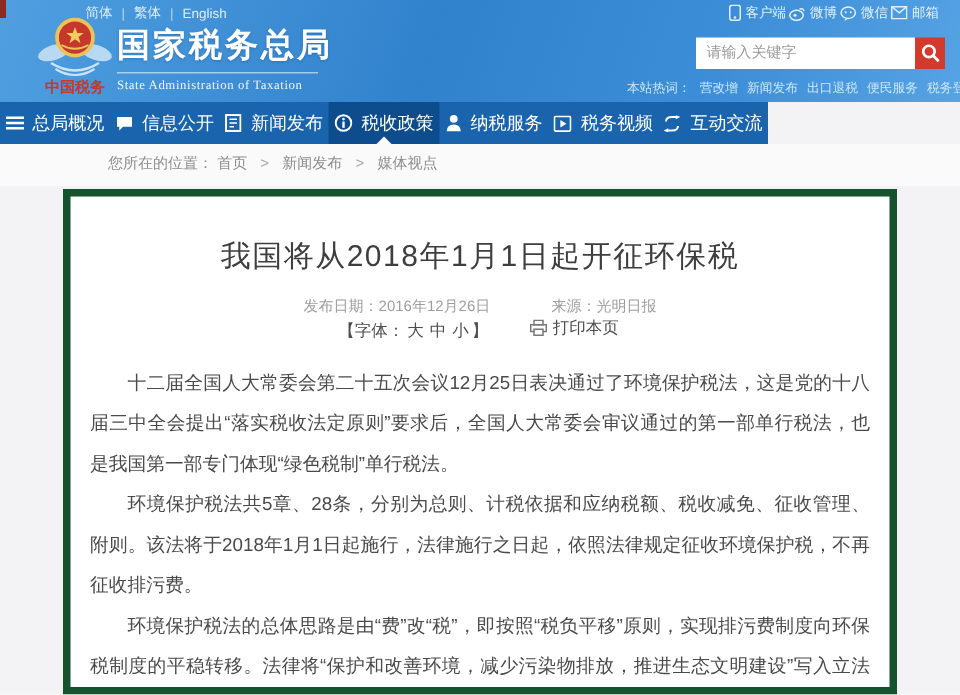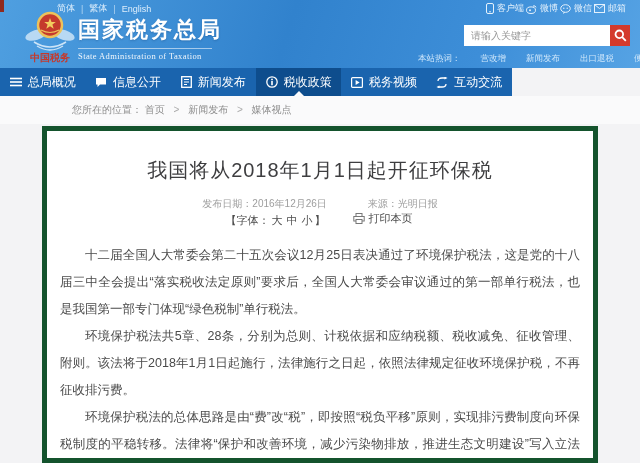--- a/index.html
+++ b/index.html
@@ -27,21 +27,21 @@
   .site-name-wrap { position:absolute; left:78px; top:15px; width:150px; }
   .site-name { color:#fff; font-size:22px; font-weight:bold; letter-spacing:2px; white-space:nowrap; text-shadow:0 1px 2px rgba(0,40,90,.25); }
   .site-rule { height:1px; background:rgba(255,255,255,.55); margin:3px 0 2px 0; width:134px; }
   .site-name-en { color:rgba(255,255,255,.92); font-size:8.5px; font-family:"Liberation Serif","DejaVu Serif",serif; white-space:nowrap; letter-spacing:.4px; }
 
   .search-box { position:absolute; top:25px; left:430px; width:200px; height:21px; display:flex;padding-left:34px; }
   .search-input { flex:1; border:none; outline:none; font-size:10px; padding:0 7px; color:#666; background:#fff; }
   .search-input::placeholder { color:#999; }
   .search-btn { width:30px; height:21px; border:none; background:#d43a2c; cursor:pointer; display:flex; align-items:center; justify-content:center; }
 
-  .hot-words { position:absolute; top:53px; left:418px; width:215px; font-size:8.5px; color:#cfe7fb; display:flex; gap:20px; white-space:nowrap; }
+  .hot-words { position:absolute; top:53px; left:418px; width:215px; font-size:8.5px; color:#cfe7fb; display:flex; gap:6px; white-space:nowrap; }
   .hot-words a { color:#cfe7fb; text-decoration:none; cursor:pointer; }
 
   
   .nav { position:absolute; top:68px; left:0; width:512px; height:28px; background:#1a64ae; display:flex; }
   .nav-item { flex:1; display:flex; align-items:center; justify-content:center; gap:6px; color:#fff; font-size:12px; cursor:pointer; position:relative; }
   .nav-item.active { background:#0e4d8d; }
   .nav-item .tri { position:absolute; bottom:0; left:50%; margin-left:-5px; width:0; height:0;
     border-left:5px solid transparent; border-right:5px solid transparent; border-bottom:5px solid #fbfbfc; }
   .nav-item svg { display:block; flex:0 0 auto; }
 
@@ -175,20 +175,27 @@
   <div class="nav-item active">
     <svg width="12" height="12" viewBox="0 0 12 12">
         <circle cx="6" cy="6" r="5.2" fill="none" stroke="#fff" stroke-width="1.3"></circle>
         <circle cx="6" cy="3.4" r="0.9" fill="#fff"></circle>
         <rect x="5.2" y="5" width="1.6" height="4.2" fill="#fff"></rect>
       </svg>
     <span>税收政策</span>
     <span class="tri"></span>
   </div>
   <div class="nav-item">
+    <svg width="11" height="12" viewBox="0 0 11 12">
+        <circle cx="5.5" cy="3.2" r="2.6" fill="#fff"></circle>
+        <path d="M0.8 11.5 Q1 7 5.5 7 Q10 7 10.2 11.5 Z" fill="#fff"></path>
+      </svg>
+    <span>纳税服务</span>
+  </div>
+  <div class="nav-item">
     <svg width="12" height="11" viewBox="0 0 12 11">
         <rect x="0.6" y="0.6" width="10.8" height="9.8" rx="1" fill="none" stroke="#fff" stroke-width="1.2"></rect>
         <polygon points="4.6,3 8.6,5.5 4.6,8" fill="#fff"></polygon>
       </svg>
     <span>税务视频</span>
   </div>
   <div class="nav-item">
     <svg width="12" height="11" viewBox="0 0 12 11">
         <path d="M2 4 Q2 1 6 1 L9 1" fill="none" stroke="#fff" stroke-width="1.3"></path>
         <polygon points="8.5,-0.5 11.5,1 8.5,2.5" fill="#fff"></polygon>

